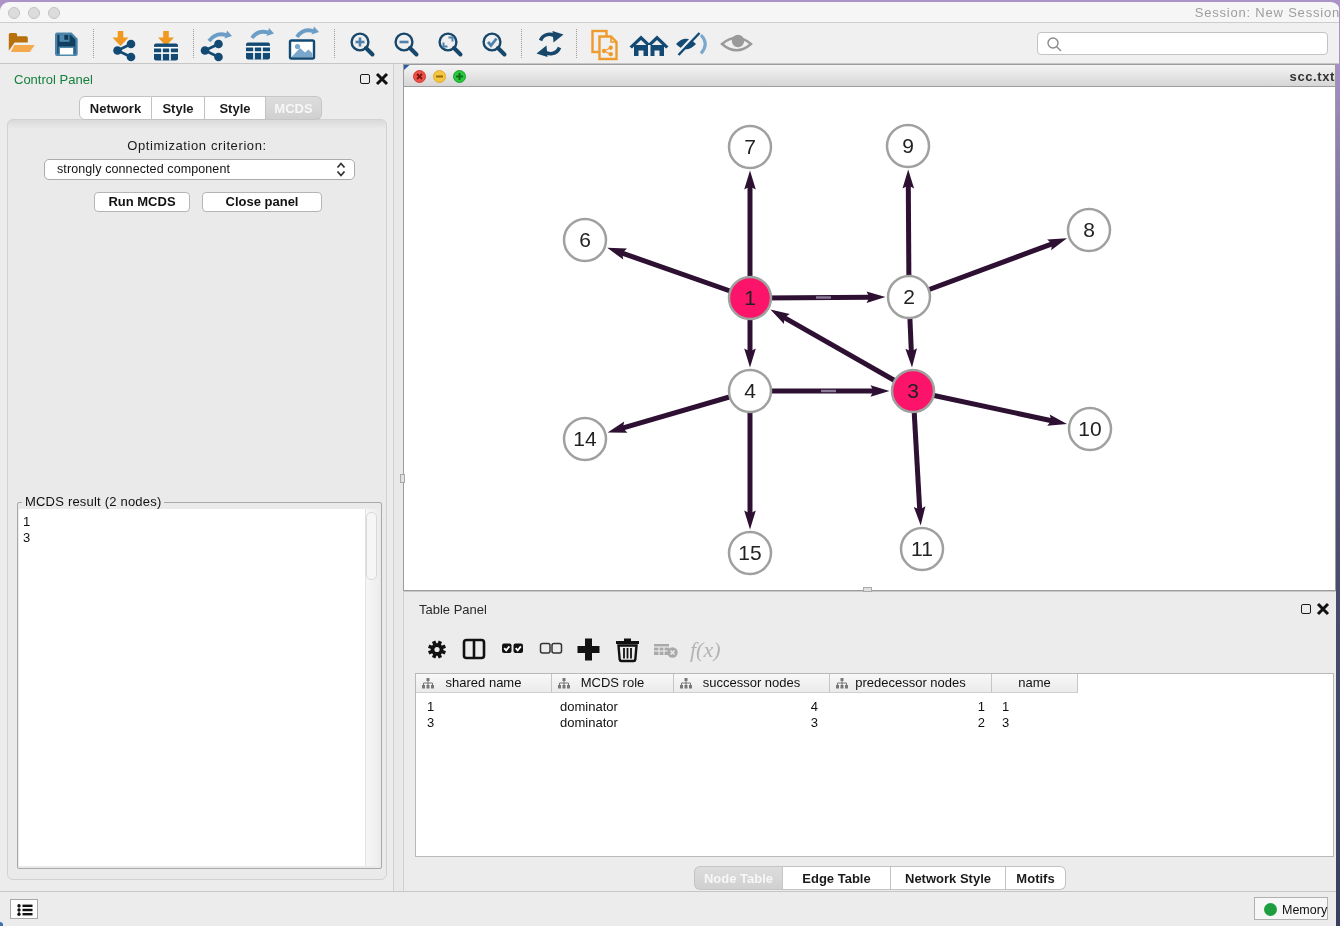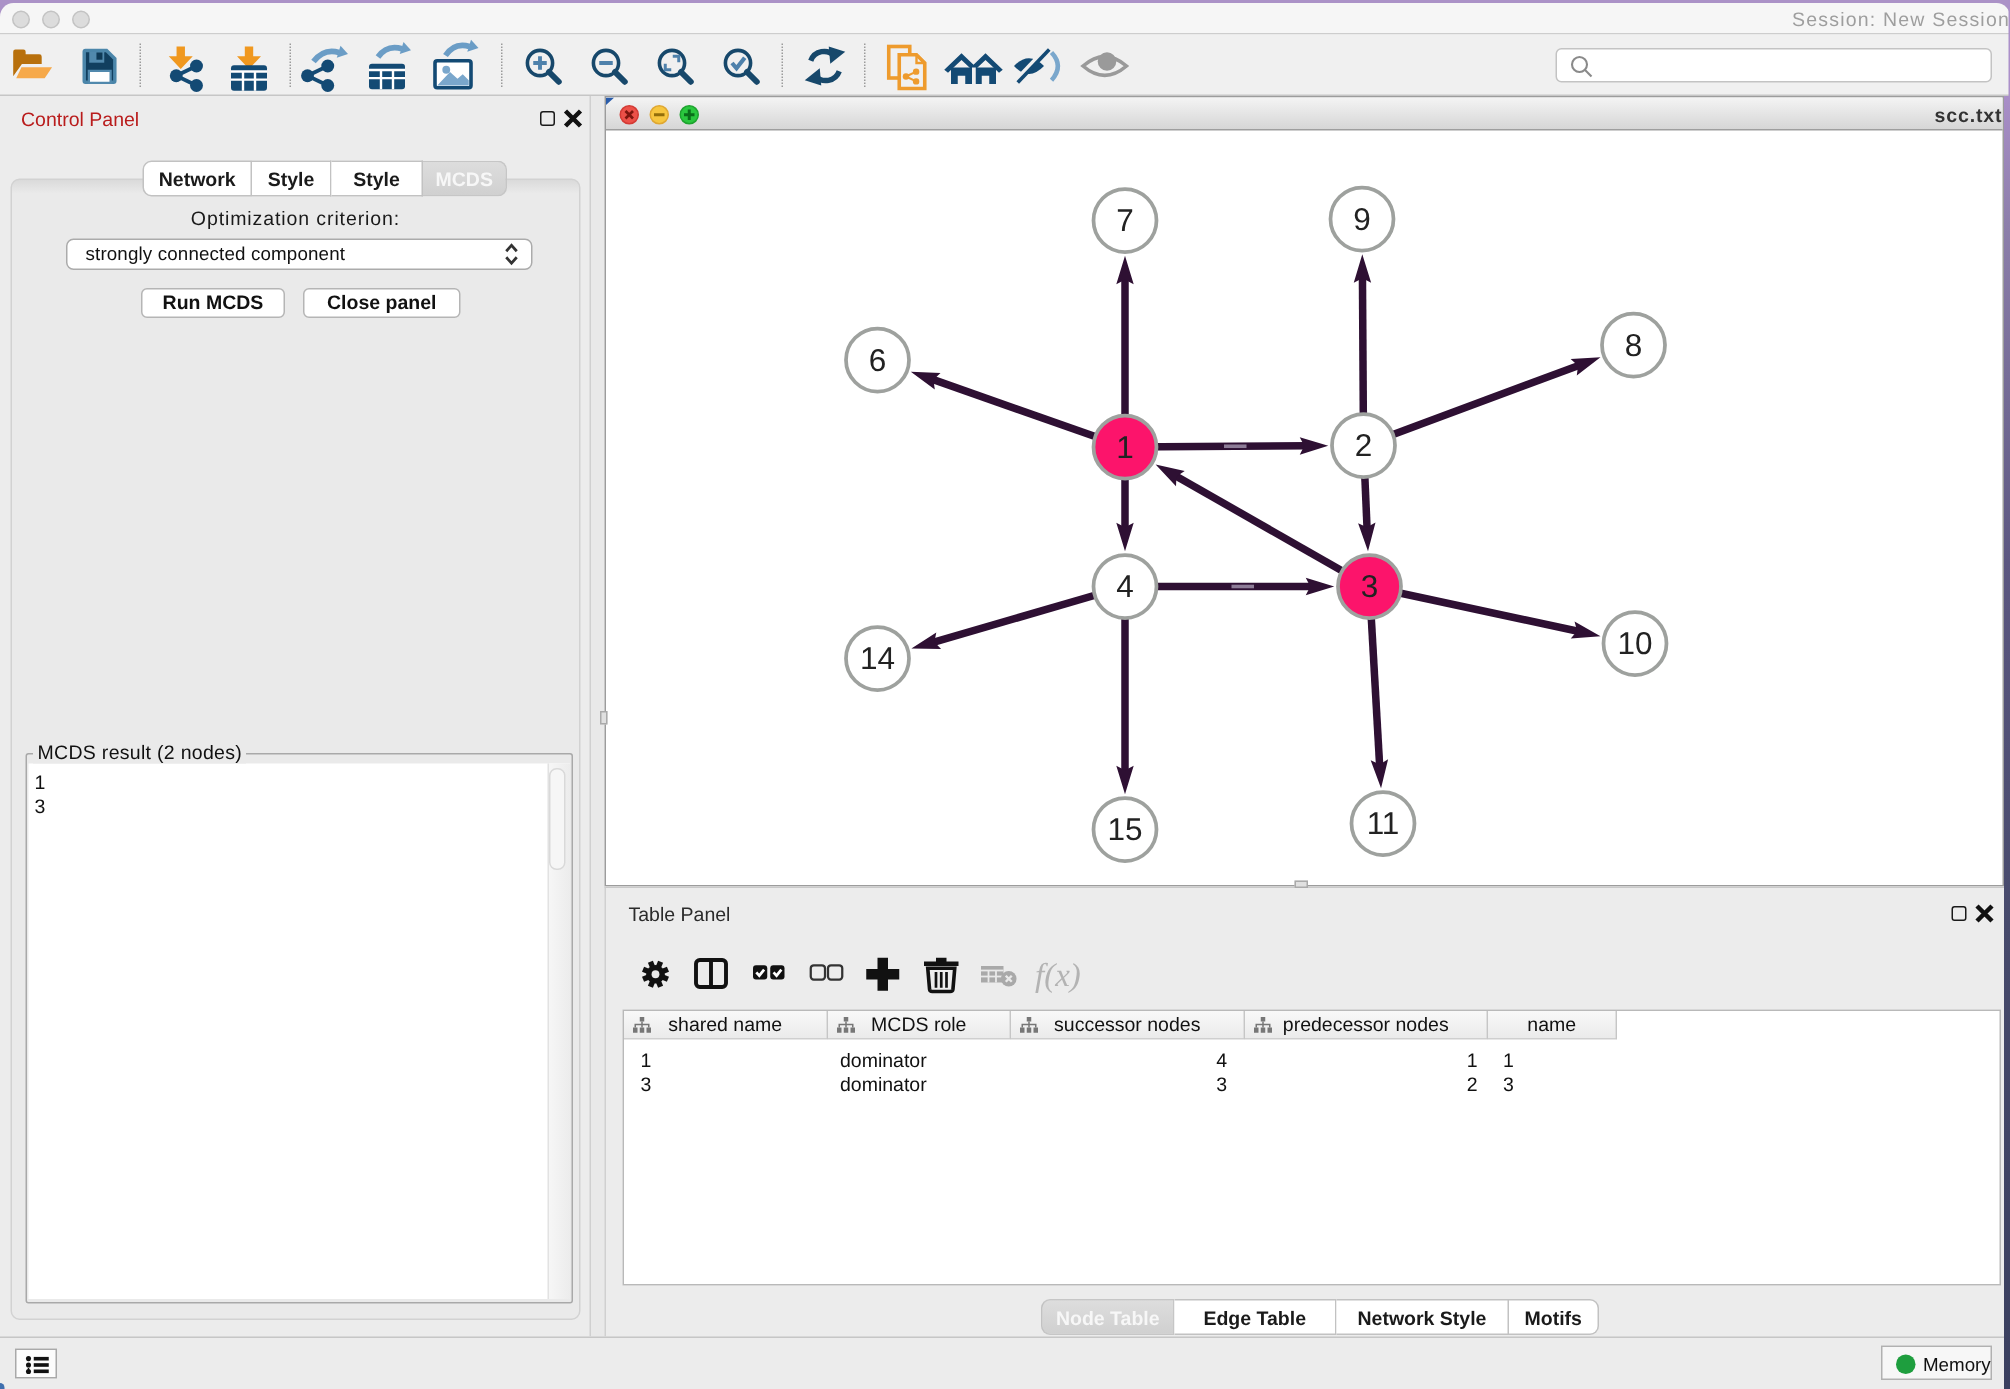--- a/index.html
+++ b/index.html
@@ -10,21 +10,21 @@
 #titlebar { left:0; top:2px; width:1340px; height:21px; background:#f6f6f6; border-radius:9px 9px 0 0; border-bottom:1px solid #cdcdcd; }
 #titlebar .light { position:absolute; top:5px; width:12px; height:12px; border-radius:50%; background:#dcdcdc; border:1px solid #c3c3c3; }
 #wintitle { left:0; top:5px; width:1340px; text-align:right; font-size:13px; letter-spacing:.8px; color:#9e9e9e; }
 #toolbar { left:0; top:23px; width:1340px; height:41px; background:#f0f0f0; border-bottom:1px solid #c6c6c6; }
 .tsep { position:absolute; top:29px; height:29px; width:0; border-left:1px dotted #9b9b9b; }
 #search { left:1037px; top:32px; width:291px; height:23px; background:#fff; border:1px solid #c3c3c3; border-radius:4px; }
 #wall { left:1336px; top:64px; width:4px; height:862px; z-index:60; background:linear-gradient(#a98ec8 0%,#8d7fab 10%,#5c5781 36%,#474a6c 64%,#3a3f5f 100%); }
 #mainbg { left:0; top:64px; width:1336px; height:827px; background:#e9e9e9; }
 
 #cpanel { left:0; top:64px; width:394px; height:827px; background:#ececec; border-right:1px solid #d0d0d0; }
-#cpanel .hdr { position:absolute; left:14px; top:8px; font-size:13px; color:#b91c1c; }
+#cpanel .hdr { position:absolute; left:14px; top:8px; font-size:13px; color:#15803d; }
 .floatbtn { position:absolute; width:10px; height:10px; border:1.6px solid #1a1a1a; border-radius:2px; }
 .tabs { position:absolute; display:flex; height:24px; font-size:13px; font-weight:700; color:#1a1a1a; }
 .tabs .tab { background:#fff; border:1px solid #c2c2c2; border-left:none; display:flex; align-items:center; justify-content:center; }
 .tabs .tab:first-child { border-left:1px solid #c2c2c2; border-radius:6px 0 0 6px; }
 .tabs .tab:last-child { border-radius:0 6px 6px 0; }
 .tabs .sel { background:linear-gradient(#dddddd,#d0d0d0); border-color:#c6c6c6; color:#f7f7f7; }
 #cpane { left:7px; top:55px; width:380px; height:761px; background:linear-gradient(#dadada 0px,#eaeaea 9px); border:1px solid #d2d2d2; border-radius:6px; }
 #optlabel { left:0px; top:74px; width:394px; text-align:center; font-size:13px; letter-spacing:.6px; color:#1a1a1a; }
 #dropdown { left:44px; top:95px; width:311px; height:21px; background:#fff; border:1px solid #ababab; border-radius:5px; font-size:12.5px; letter-spacing:.1px; color:#111; line-height:19px; padding-left:12px; }
 .btn { position:absolute; height:20px; background:#fff; border:1px solid #b5b5b5; border-radius:4px; font-size:13px; font-weight:700; color:#111; text-align:center; line-height:18px; }
@@ -181,37 +181,37 @@
 <div class="abs" id="wall"></div>
 <div class="abs" style="left:1338.5px;top:0;width:1.5px;height:64px;background:#ab90c9;z-index:70"></div>
 
 <div class="abs" id="cpanel">
   <div class="hdr">Control Panel</div>
   <div class="floatbtn" style="left:360px; top:10px;"></div>
   <svg style="position:absolute;left:375px;top:8px" width="14" height="14">
       <path d="M2,2 L12,12 M12,2 L2,12" stroke="#111" stroke-width="3"></path>
     </svg>
   <div id="cpane" class="abs"></div>
-  <div class="tabs" style="left:79px; top:43px;margin-left:16px;">
+  <div class="tabs" style="left:79px; top:32px;">
     <div class="tab" style="width:73px">Network</div>
     <div class="tab" style="width:53px">Style</div>
     <div class="tab" style="width:61px">Style</div>
     <div class="tab sel" style="width:56px">MCDS</div>
   </div>
   <div class="abs" id="dropdown">strongly connected component
     <svg width="12" height="17" style="position:absolute;right:7px;top:1px">
         <g fill="none" stroke="#333" stroke-width="1.8">
           <path d="M2.5,6.5 L6,2.5 L9.5,6.5"></path>
           <path d="M2.5,10.5 L6,14.5 L9.5,10.5"></path>
         </g>
       </svg>
   </div>
   <div class="abs" id="optlabel">Optimization criterion:</div>
   <div class="btn" style="left:94px; top:128px; width:96px;">Run MCDS</div>
-  <div class="btn" style="left:202px; top:128px; width:105px;">Close panel</div>
+  <div class="btn" style="left:202px; top:128px; width:120px;">Close panel</div>
   <div class="abs" id="groupbox"></div>
   <div class="abs" id="gbwhite"></div>
   <div class="abs" id="gbscroll"></div>
   <div class="abs" style="left:366px;top:448px;width:11px;height:68px;background:#f6f6f6;border:1px solid #d9d9d9;border-radius:5px"></div>
   <div class="abs" id="gblabel">MCDS result (2 nodes)</div>
   <div class="abs" id="gbtext">1<br>3</div>
 </div>
 
 <div class="abs" id="netframe">
   <div id="nettitle">

